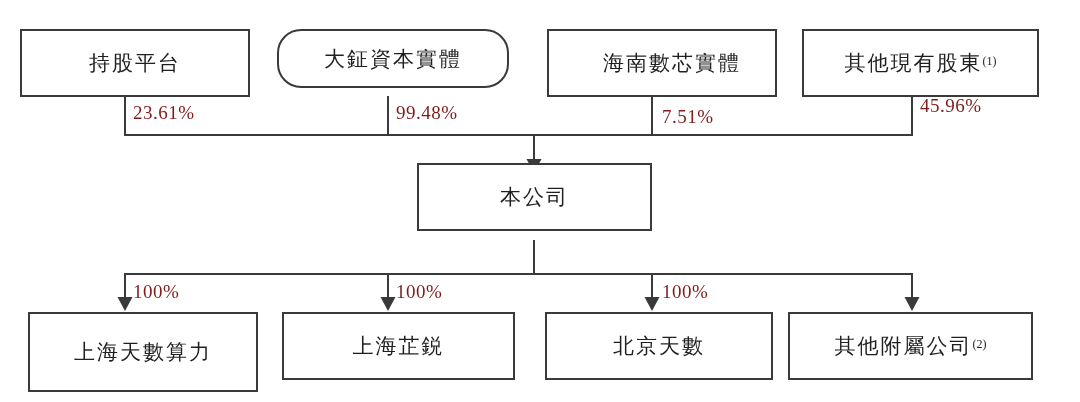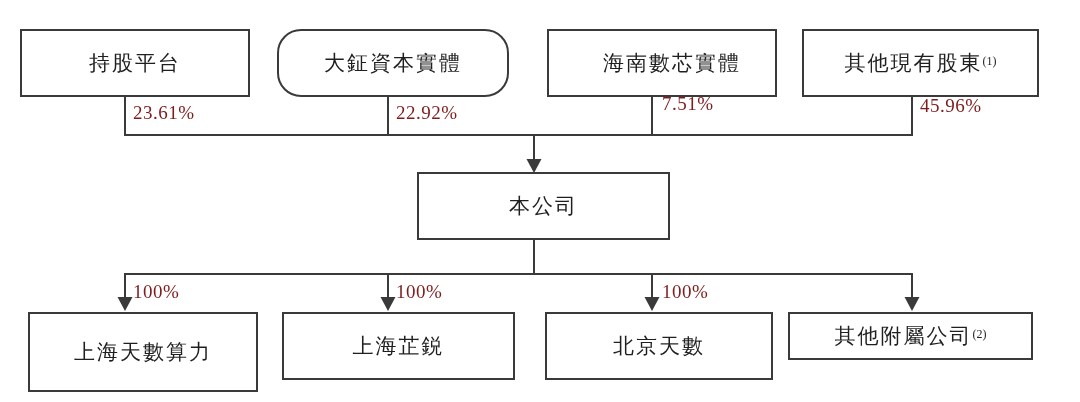--- a/index.html
+++ b/index.html
@@ -45,34 +45,34 @@
   }
   .pct {
     position: absolute;
     font-size: 19px;
     letter-spacing: 0.5px;
     white-space: nowrap;
     color: #7f1d1d;
   }
   
   .t0 { left: 20px;  top: 22px; width: 230px; height: 68px; }
-  .t1 { left: 277px; top: 22px; width: 232px; height: 68px; border-radius: 24px; }
+  .t1 { left: 277px; top: 22px; width: 232px; height: 59px; border-radius: 24px; }
   .t2 { left: 547px; top: 22px; width: 230px; height: 68px; padding-left: 20px; }
   .t3 { left: 802px; top: 22px; width: 237px; height: 68px; }
   
-  .company { left: 417px; top: 165px; width: 253px; height: 68px; }
+  .company { left: 417px; top: 156px; width: 235px; height: 68px; }
   
   .b0 { left: 28px;  top: 305px; width: 230px; height: 80px; }
   .b1 { left: 282px; top: 305px; width: 233px; height: 68px; }
   .b2 { left: 545px; top: 305px; width: 228px; height: 68px; }
-  .b3 { left: 788px; top: 305px; width: 245px; height: 48px; }
+  .b3 { left: 788px; top: 305px; width: 245px; height: 68px; }
   
   .p0 { left: 133px; top: 95px; }
   .p1 { left: 396px; top: 95px; }
-  .p2 { left: 662px; top: 86px; }
+  .p2 { left: 662px; top: 99px; }
   .p3 { left: 920px; top: 88px; }
   
   .q0 { left: 133px; top: 274px; }
   .q1 { left: 396px; top: 274px; }
   .q2 { left: 662px; top: 274px; }
 </style>
 </head>
 <body>
 
 <div class="canvas">
@@ -111,21 +111,21 @@
   </div>
   <div class="box t2">
     <span>海南數芯實體</span>
   </div>
   <div class="box t3">
     <span>其他現有股東</span>
       <sup>(1)</sup>
   </div>
 
   <div class="pct p0">23.61%</div>
-  <div class="pct p1">22.92%</div>
+  <div class="pct p1">99.48%</div>
   <div class="pct p2">7.51%</div>
   <div class="pct p3">45.96%</div>
 
   <div class="box company">
     <span>本公司</span>
   </div>
 
   <div class="pct q0">100%</div>
   <div class="pct q1">100%</div>
   <div class="pct q2">100%</div>

